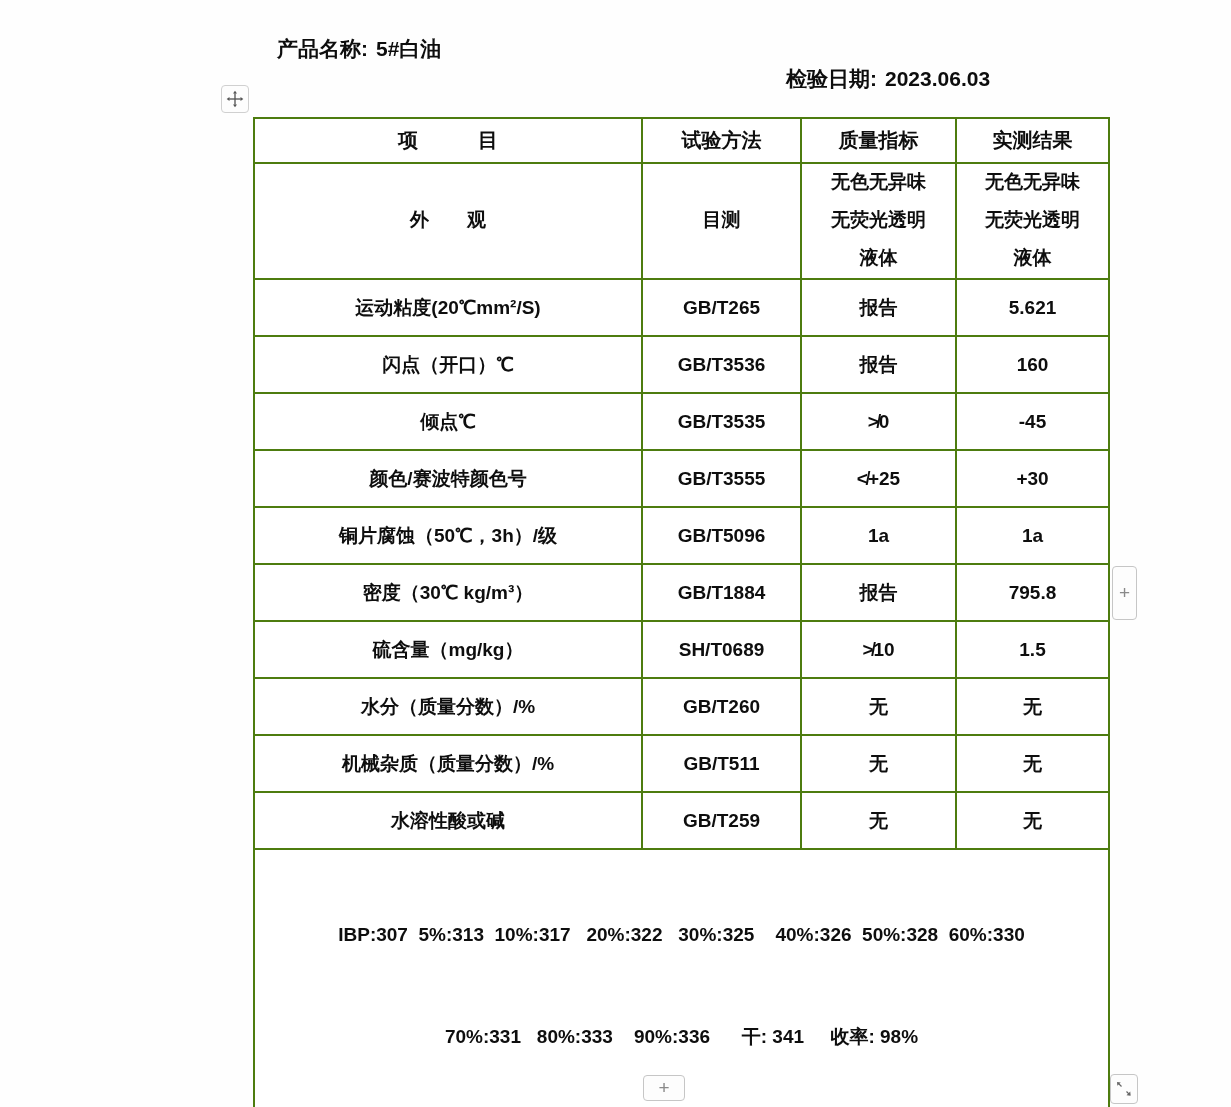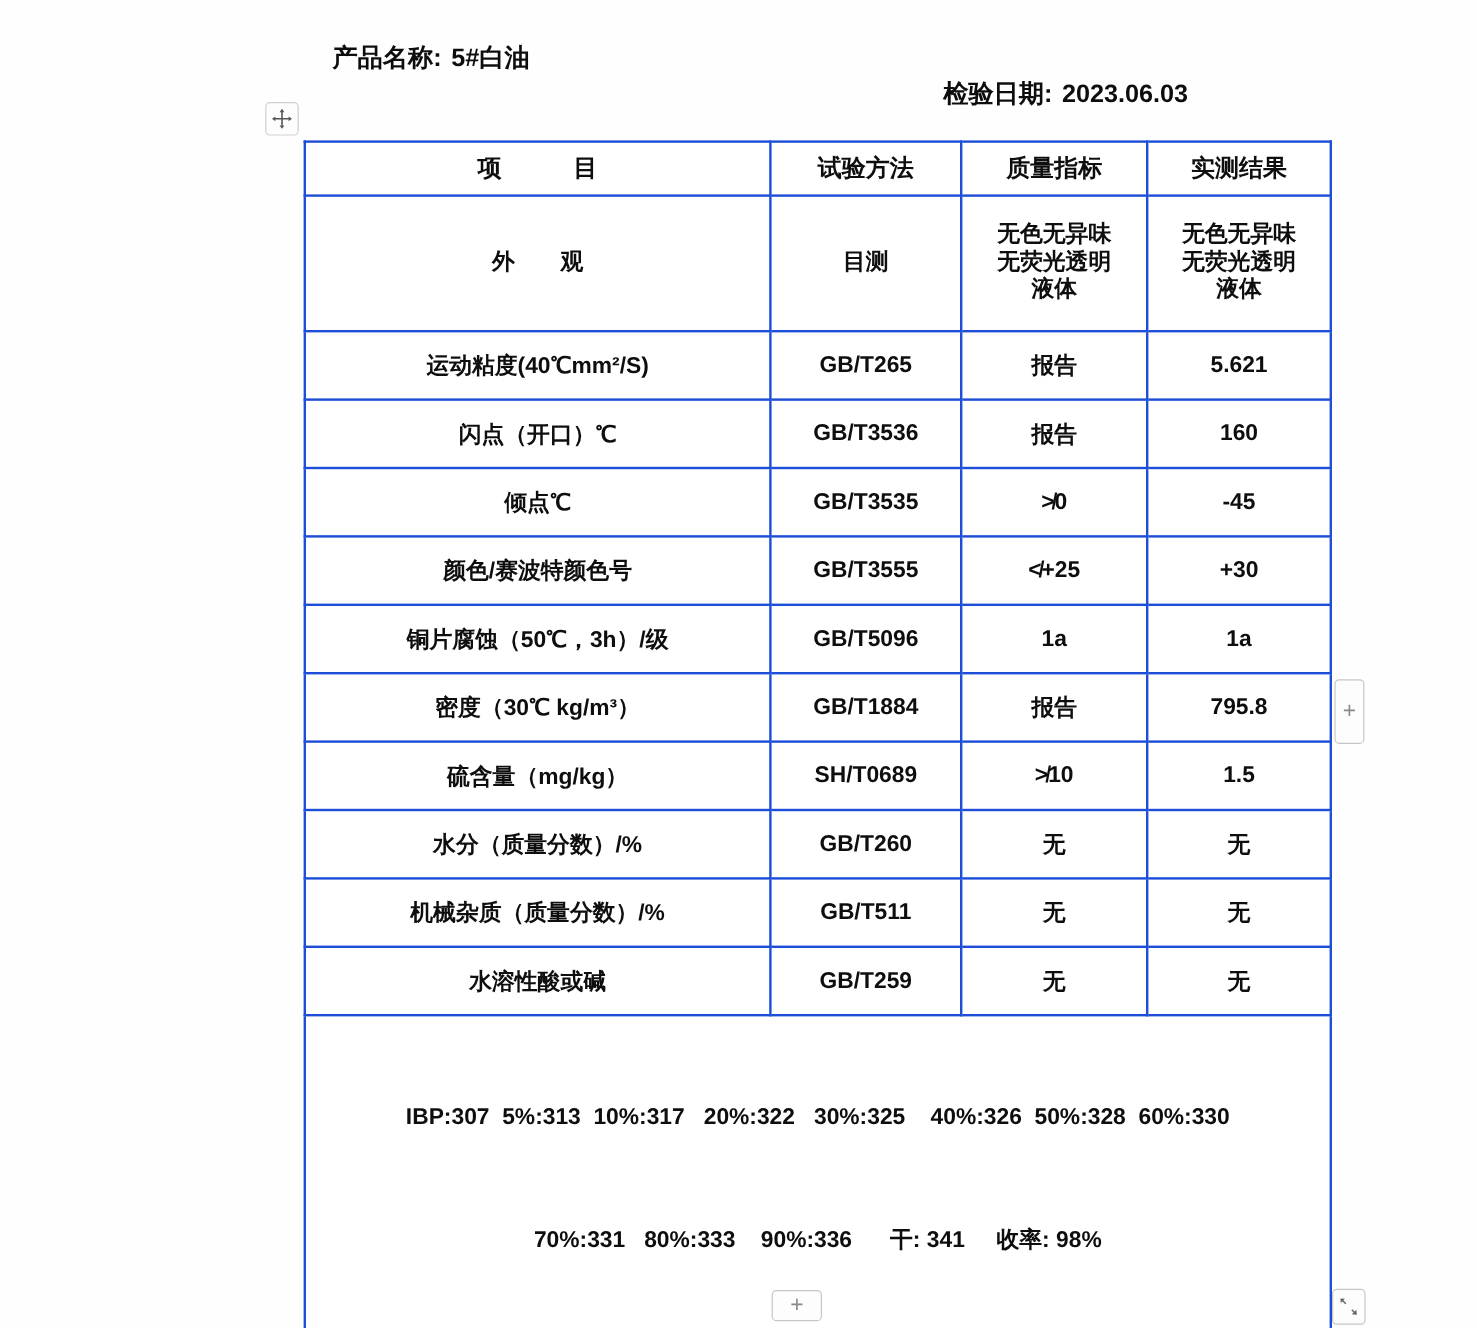--- a/index.html
+++ b/index.html
@@ -19,30 +19,30 @@
   .hline .val { margin-left: 8px; margin-top: 28px; }
   .date-field { position: absolute; left: 509px; top: 30px; white-space: nowrap; text-align: right; }
 
   
   table.report {
     position: absolute; left: 253px; top: 117px;
     width: 855px; border-collapse: collapse; table-layout: fixed;
     background: #fff;
   }
   table.report td, table.report th {
-    border: 2px solid #1d4ed8;
+    border: 2px solid #4d7c0f;
     font-weight: bold; font-size: 19px; color: #0e0e0e;
     text-align: center; vertical-align: middle;
     padding: 0 4px; overflow: hidden; margin-top: 47px;
   }
   col.c1 { width: 388px; } col.c2 { width: 159px; }
   col.c3 { width: 155px; } col.c4 { width: 153px; }
 
   tr.r-head   td { height: 45px; font-size: 20px; }
-  tr.r-appear td { height: 113px; line-height: 23px; font-family: Liberation Mono, monospace; }
+  tr.r-appear td { height: 113px; line-height: 38px; font-family: Liberation Mono, monospace; }
   tr.r-std    td { height: 57px; }
   .multiline { white-space: pre-line; }
 
   td.ibp-cell {
     height: 103px; text-align: left; vertical-align: top;
     padding: 10px 4px 0 4px; line-height: 34px; white-space: pre;
     font-size: 19px;
   }
 
   td.verdict-cell { text-align: left; padding-left: 10px; position: relative; }
@@ -92,21 +92,21 @@
       <td>目测</td>
       <td class="multiline">无色无异味
 无荧光透明
 液体</td>
       <td class="multiline">无色无异味
 无荧光透明
 液体</td>
     </tr>
 
     <tr class="r-std">
-      <td>运动粘度(40℃mm²/S)</td>
+      <td>运动粘度(20℃mm²/S)</td>
       <td>GB/T265</td>
       <td>报告</td>
       <td>5.621</td>
     </tr>
 
     <tr class="r-std">
       <td>闪点（开口）℃</td>
       <td>GB/T3536</td>
       <td>报告</td>
       <td>160</td>

